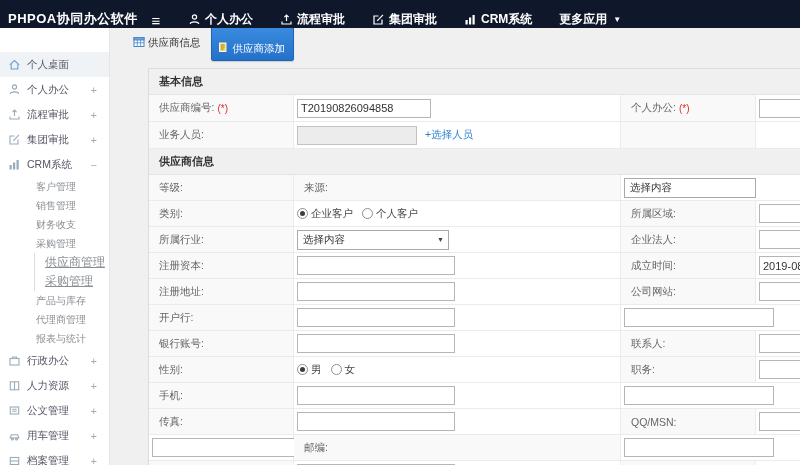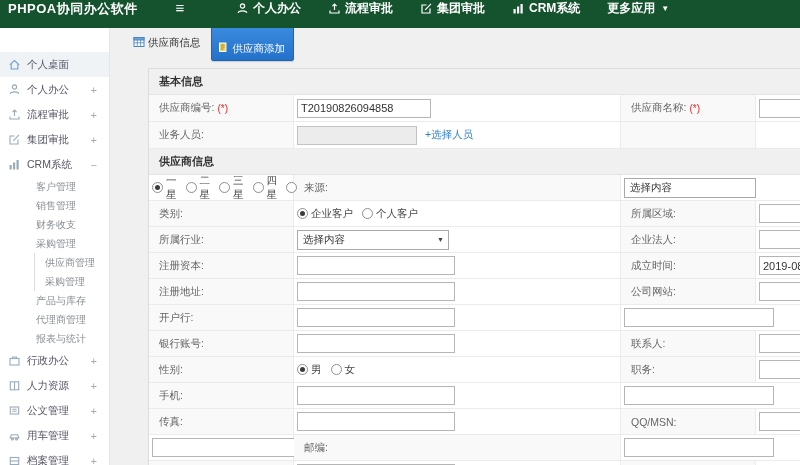--- a/index.html
+++ b/index.html
@@ -4,21 +4,21 @@
 <style>
   html,body{margin:0;padding:0;}
   body{
     width:800px;height:465px;overflow:hidden;position:relative;
     font-family:"Liberation Sans","DejaVu Sans",sans-serif;
     background:#f0f0f0;font-size:11px;color:#555;
   }
   
   .topbar{
     position:absolute;left:0;top:0;width:800px;height:28px;
-    background:#14532d;display:flex;align-items:flex-start;color:#fff;gap:24px;
+    background:#0f172a;display:flex;align-items:flex-end;color:#fff;
   }
   .logo{width:138px;padding-left:8px;font-size:13px;font-weight:bold;letter-spacing:.5px;white-space:nowrap;}
   .hamburger{width:20px;font-size:15px;line-height:1;cursor:pointer;text-align:center;}
   .topnav{display:flex;align-items:center;margin-left:22px;}
   .topnav-item{display:flex;align-items:center;gap:4px;margin-right:27px;font-size:12px;font-weight:bold;cursor:pointer;white-space:nowrap;}
   .topnav-item svg{display:block;}
   .caret{font-size:8px;margin-left:2px;}
   
   .sidebar{
     position:absolute;left:0;top:28px;width:110px;height:437px;
@@ -26,21 +26,21 @@
   }
   .side-item{height:25px;display:flex;align-items:center;padding:0 12px 0 8px;cursor:pointer;color:#556;font-size:10.5px;}
   .side-item.active{background:#f0f3f6;}
   .side-item .sicon{width:13px;height:13px;margin-right:6px;flex:0 0 auto;color:#9aabb8;}
   .side-item .sicon.blue{color:#6a9fd8;}
   .side-item .slabel{flex:1;white-space:nowrap;overflow:hidden;}
   .side-item .sexp{color:#aaa;font-size:11px;margin-left:2px;}
   .side-sub{height:19px;display:flex;align-items:center;padding:0 14px 0 36px;cursor:pointer;color:#8a8f94;font-size:10px;gap:45px;}
   .side-sub .slabel{flex:1;white-space:nowrap;}
   .side-sub .sexp{color:#aaa;font-size:11px;margin-left:2px;}
-  .side-sub2{height:19px;display:flex;align-items:center;margin-left:34px;border-left:1px solid #ddd;padding-left:10px;cursor:pointer;color:#8a8f94;font-size:10px;white-space:nowrap;}
+  .side-sub2{height:19px;display:flex;align-items:center;margin-left:34px;border-left:1px solid #ddd;padding-left:10px;cursor:pointer;color:#8a8f94;font-size:12px;white-space:nowrap;text-decoration:underline;}
   
   .main{position:absolute;left:111px;top:28px;width:689px;height:437px;background:#f0f0f0;overflow:hidden;}
   .tabbar{height:30px;display:flex;align-items:center;padding-left:22px;}
   .tab-plain{display:flex;align-items:center;gap:3px;font-size:10.5px;color:#333;cursor:pointer;margin-right:10px;}
   .tab-active{
     display:flex;align-items:center;gap:4px;font-size:10.5px;color:#fff;cursor:pointer;
     background:linear-gradient(#3a8be0,#2471c9);border:1px solid #1f63b5;border-radius:2px;
     padding:15px 8px 4px 6px;box-shadow:0 1px 1px rgba(0,0,0,.15);
   }
   
@@ -262,21 +262,21 @@
 
     <div class="frow h26">
       <div class="fcell lab">
         <span>供应商编号:</span>
         <span class="req">(*)</span>
       </div>
       <div class="fcell val">
         <input class="txt w126" type="text" value="T20190826094858" style="">
       </div>
       <div class="fcell lab">
-        <span>供应商名称:</span>
+        <span>个人办公:</span>
         <span class="req">(*)</span>
       </div>
       <div class="fcell val last">
         <input class="txt" type="text" style="">
       </div>
     </div>
 
     <div class="frow h26">
       <div class="fcell lab">
         <span>业务人员:</span>
@@ -285,44 +285,23 @@
         <input class="txt gray" type="text" readonly="" style="">
         <a class="blue-link">+选择人员</a>
       </div>
       <div class="fcell lab"></div>
       <div class="fcell val last"></div>
     </div>
 
     <div class="sec-hd">供应商信息</div>
 
     <div class="frow h25">
-      <div class="fcell val">
-        <span class="radio-group">
-          <span class="radio-opt">
-              <span class="rb checked"></span>
-              <span>一星</span>
-            </span>
-          <span class="radio-opt">
-              <span class="rb"></span>
-              <span>二星</span>
-            </span>
-          <span class="radio-opt">
-              <span class="rb"></span>
-              <span>三星</span>
-            </span>
-          <span class="radio-opt">
-              <span class="rb"></span>
-              <span>四星</span>
-            </span>
-          <span class="radio-opt">
-              <span class="rb"></span>
-              <span>五星</span>
-            </span>
-        </span>
-      </div>
+      <div class="fcell lab">
+          <span>等级:</span>
+        </div>
       <div class="fcell lab">
           <span>来源:</span>
         </div>
       <div class="fcell val last">
         <div class="selbox">
           <span>选择内容</span>
 
         </div>
       </div>
     </div>

